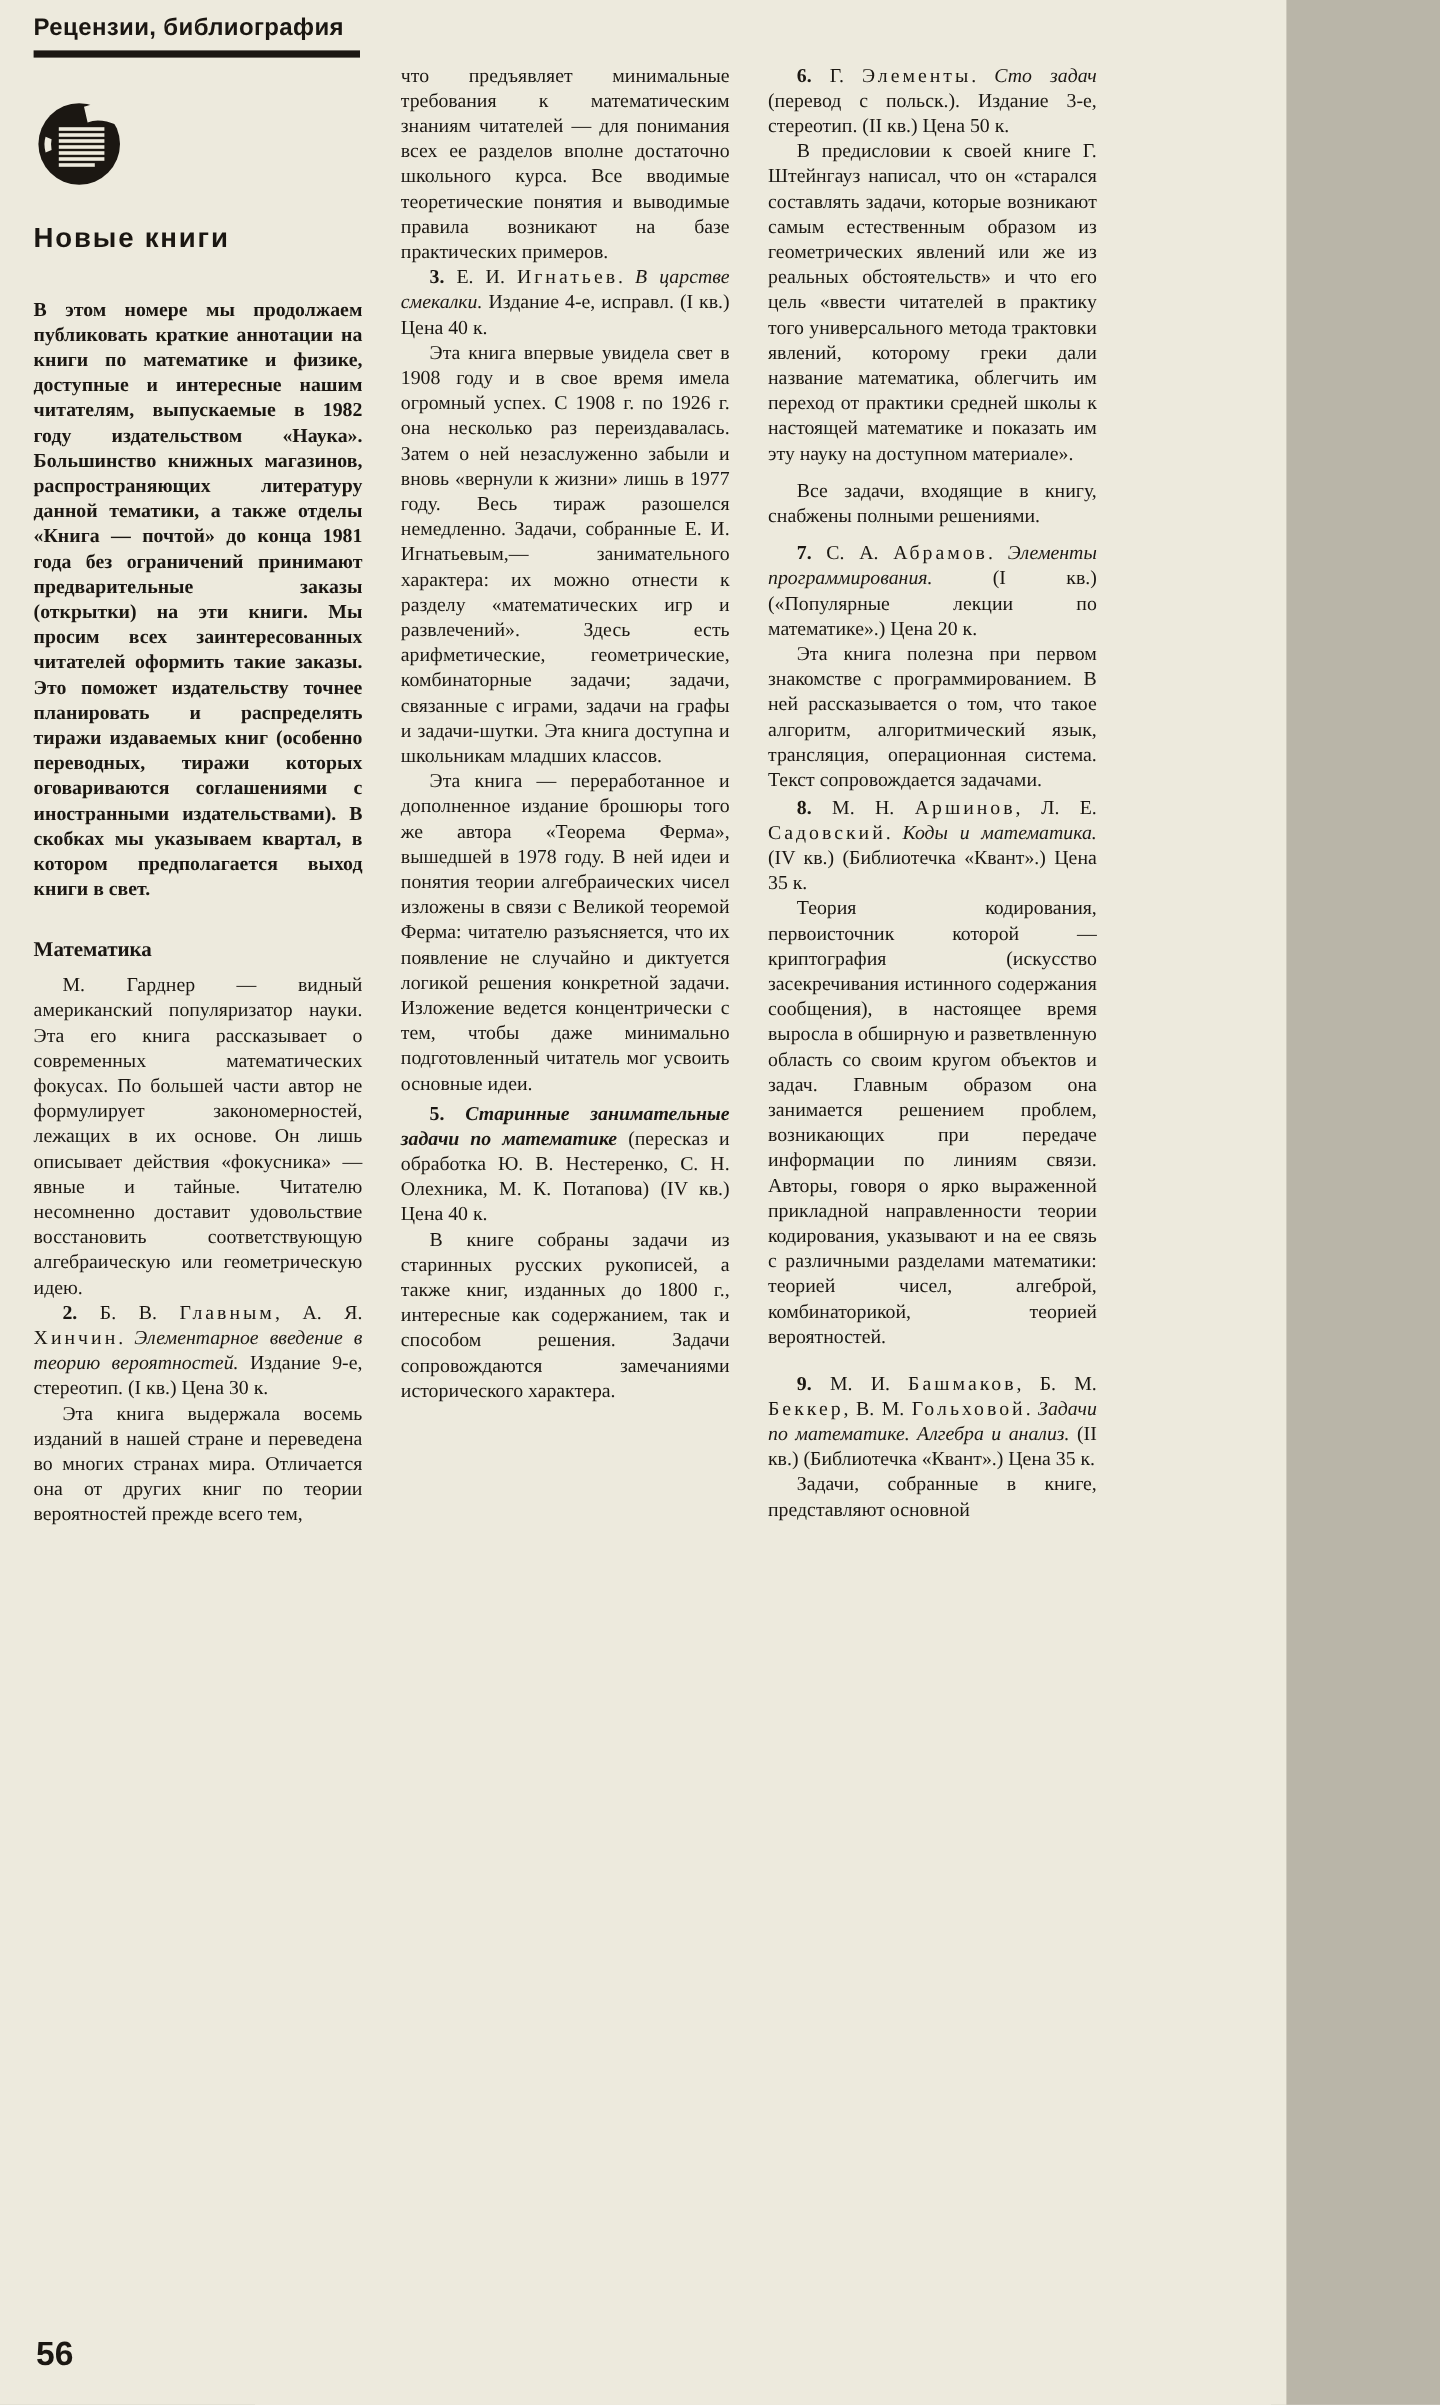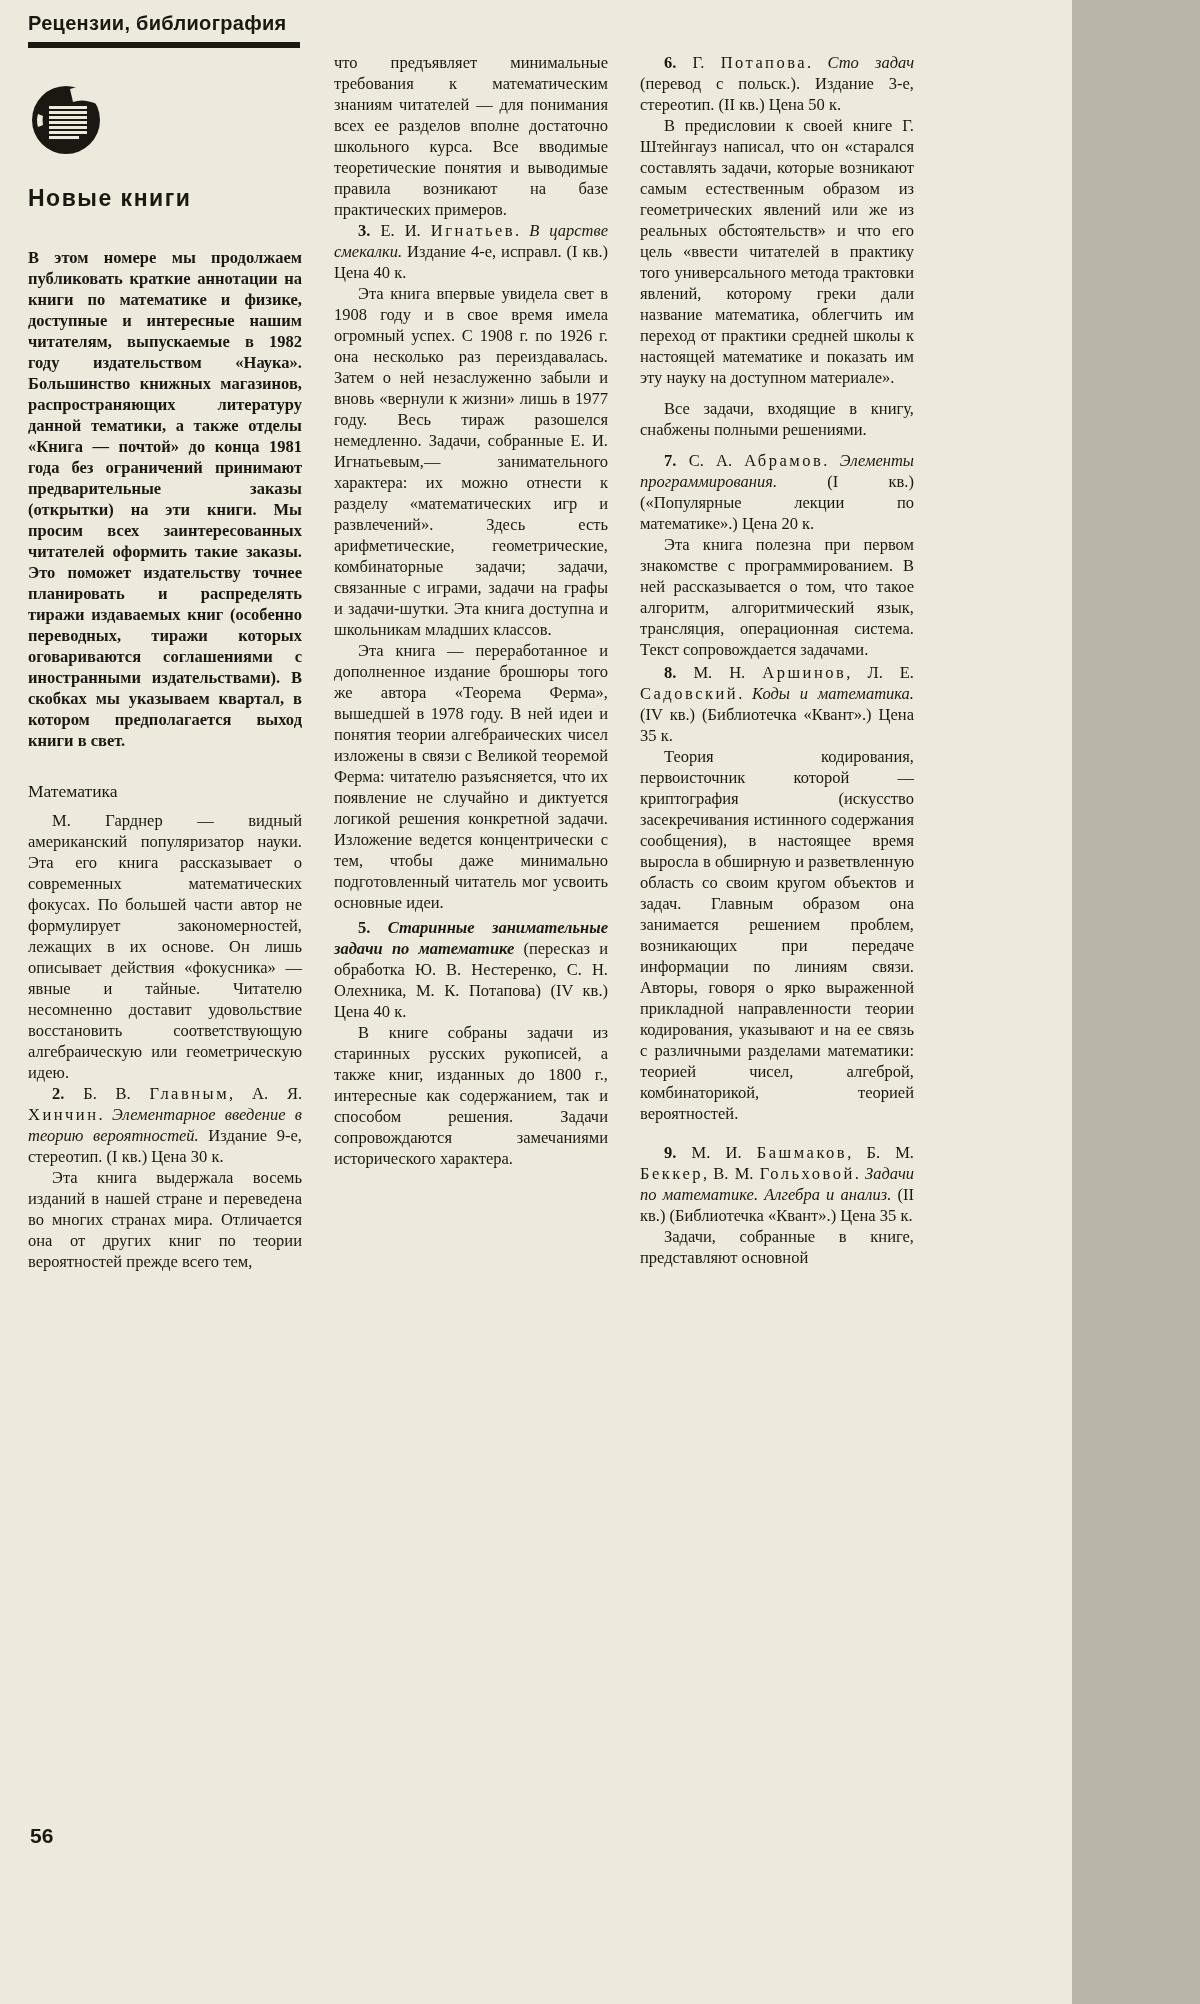--- a/index.html
+++ b/index.html
@@ -37,31 +37,31 @@
   .page-title {
     font-family: "Liberation Sans", "DejaVu Sans", sans-serif;
     font-size: 23px; font-weight: 700; letter-spacing: 1.5px;
     margin: 30px 0 0 0; line-height: 1.1;
   }
   p { margin: 0; }
   p.intro { font-weight: 700; margin-top: 36px; text-indent: 0; }
   p.cont  { text-indent: 0; }
   p.para, p.entry { text-indent: 24px; }
   .section-heading {
-    font-size: 17.5px; font-weight: 400;
+    font-size: 17.5px; font-weight: 700;
     margin: 30px 0 8px 0; text-align: left;
   }
   .b  { font-weight: 700; }
   .i  { font-style: italic; }
   .bi { font-weight: 700; font-style: italic; }
   .sp { letter-spacing: 2.5px; }
   .page-number {
-    position: absolute; left: 30px; top: 1824px;
+    position: absolute; left: 30px; top: 1946px;
     font-family: "Liberation Sans", "DejaVu Sans", sans-serif;
-    font-weight: 700; font-size: 21px;
+    font-weight: 700; font-size: 28px;
   }
 </style>
 </head>
 <body>
 
 <div class="page">
 
   <div class="running-header">Рецензии, библиография</div>
   <div class="header-rule"></div>
 
@@ -98,21 +98,21 @@
         <p class="entry"><span class="b">3. </span><span>Е. И. </span><span class="sp">Игнатьев</span><span>. </span><span class="i">В царстве смекалки.</span><span> Издание 4-е, исправл. (I кв.) Цена 40 к.</span></p>
         <p class="para">Эта книга впервые увидела свет в 1908 году и в свое время имела огромный успех. С 1908 г. по 1926 г. она несколько раз переиздавалась. Затем о ней незаслуженно забыли и вновь «вернули к жизни» лишь в 1977 году. Весь тираж разошелся немедленно. Задачи, собранные Е. И. Игнатьевым,— занимательного характера: их можно отнести к разделу «математических игр и развлечений». Здесь есть арифметические, геометрические, комбинаторные задачи; задачи, связанные с играми, задачи на графы и задачи-шутки. Эта книга доступна и школьникам младших классов.</p>
         <p class="para">Эта книга — переработанное и дополненное издание брошюры того же автора «Теорема Ферма», вышедшей в 1978 году. В ней идеи и понятия теории алгебраических чисел изложены в связи с Великой теоремой Ферма: читателю разъясняется, что их появление не случайно и диктуется логикой решения конкретной задачи. Изложение ведется концентрически с тем, чтобы даже минимально подготовленный читатель мог усвоить основные идеи.</p>
         <p class="entry" style="margin-top: 4px;"><span class="b">5. </span><span class="bi">Старинные занимательные задачи по математике</span><span> (пересказ и обработка Ю. В. Нестеренко, С. Н. Олехника, М. К. Потапова) (IV кв.) Цена 40 к.</span></p>
         <p class="para">В книге собраны задачи из старинных русских рукописей, а также книг, изданных до 1800 г., интересные как содержанием, так и способом решения. Задачи сопровождаются замечаниями исторического характера.</p>
       </div>
   </div>
 
   <div class="col" id="col-right">
     <div id="col-right-blocks">
-        <p class="entry"><span class="b">6. </span><span>Г. </span><span class="sp">Потапова</span><span>. </span><span class="i">Сто задач</span><span> (перевод с польск.). Издание 3-е, стереотип. (II кв.) Цена 50 к.</span></p>
+        <p class="entry"><span class="b">6. </span><span>Г. </span><span class="sp">Элементы</span><span>. </span><span class="i">Сто задач</span><span> (перевод с польск.). Издание 3-е, стереотип. (II кв.) Цена 50 к.</span></p>
         <p class="para">В предисловии к своей книге Г. Штейнгауз написал, что он «старался составлять задачи, которые возникают самым естественным образом из геометрических явлений или же из реальных обстоятельств» и что его цель «ввести читателей в практику того универсального метода трактовки явлений, которому греки дали название математика, облегчить им переход от практики средней школы к настоящей математике и показать им эту науку на доступном материале».</p>
         <p class="para" style="margin-top: 10px;">Все задачи, входящие в книгу, снабжены полными решениями.</p>
         <p class="entry" style="margin-top: 10px;"><span class="b">7. </span><span>С. А. </span><span class="sp">Абрамов</span><span>. </span><span class="i">Элементы программирования.</span><span> (I кв.) («Популярные лекции по математике».) Цена 20 к.</span></p>
         <p class="para">Эта книга полезна при первом знакомстве с программированием. В ней рассказывается о том, что такое алгоритм, алгоритмический язык, трансляция, операционная система. Текст сопровождается задачами.</p>
         <p class="entry" style="margin-top: 2px;"><span class="b">8. </span><span>М. Н. </span><span class="sp">Аршинов</span><span>, Л. Е. </span><span class="sp">Садовский</span><span>. </span><span class="i">Коды и математика.</span><span> (IV кв.) (Библиотечка «Квант».) Цена 35 к.</span></p>
         <p class="para">Теория кодирования, первоисточник которой — криптография (искусство засекречивания истинного содержания сообщения), в настоящее время выросла в обширную и разветвленную область со своим кругом объектов и задач. Главным образом она занимается решением проблем, возникающих при передаче информации по линиям связи. Авторы, говоря о ярко выраженной прикладной направленности теории кодирования, указывают и на ее связь с различными разделами математики: теорией чисел, алгеброй, комбинаторикой, теорией вероятностей.</p>
         <p class="entry" style="margin-top: 18px;"><span class="b">9. </span><span>М. И. </span><span class="sp">Башмаков</span><span>, Б. М. </span><span class="sp">Беккер</span><span>, В. М. </span><span class="sp">Гольховой</span><span>. </span><span class="i">Задачи по математике. Алгебра и анализ.</span><span> (II кв.) (Библиотечка «Квант».) Цена 35 к.</span></p>
         <p class="para">Задачи, собранные в книге, представляют основной</p>
       </div>
   </div>

